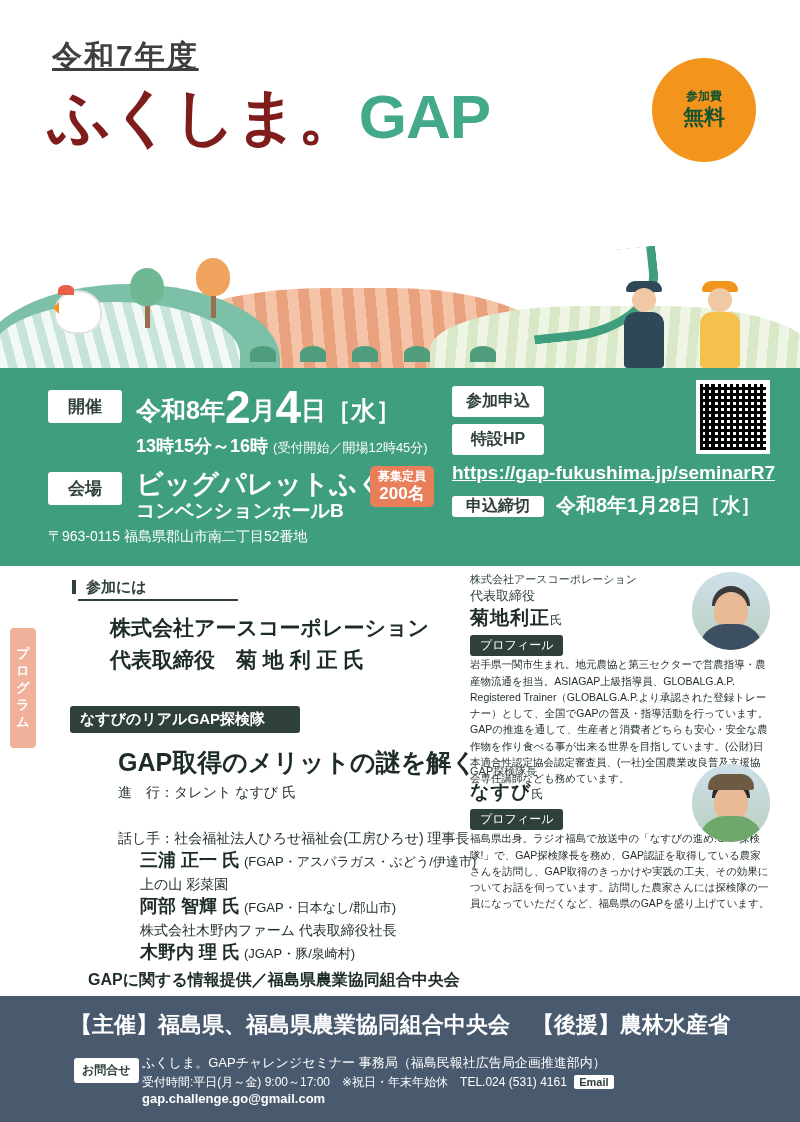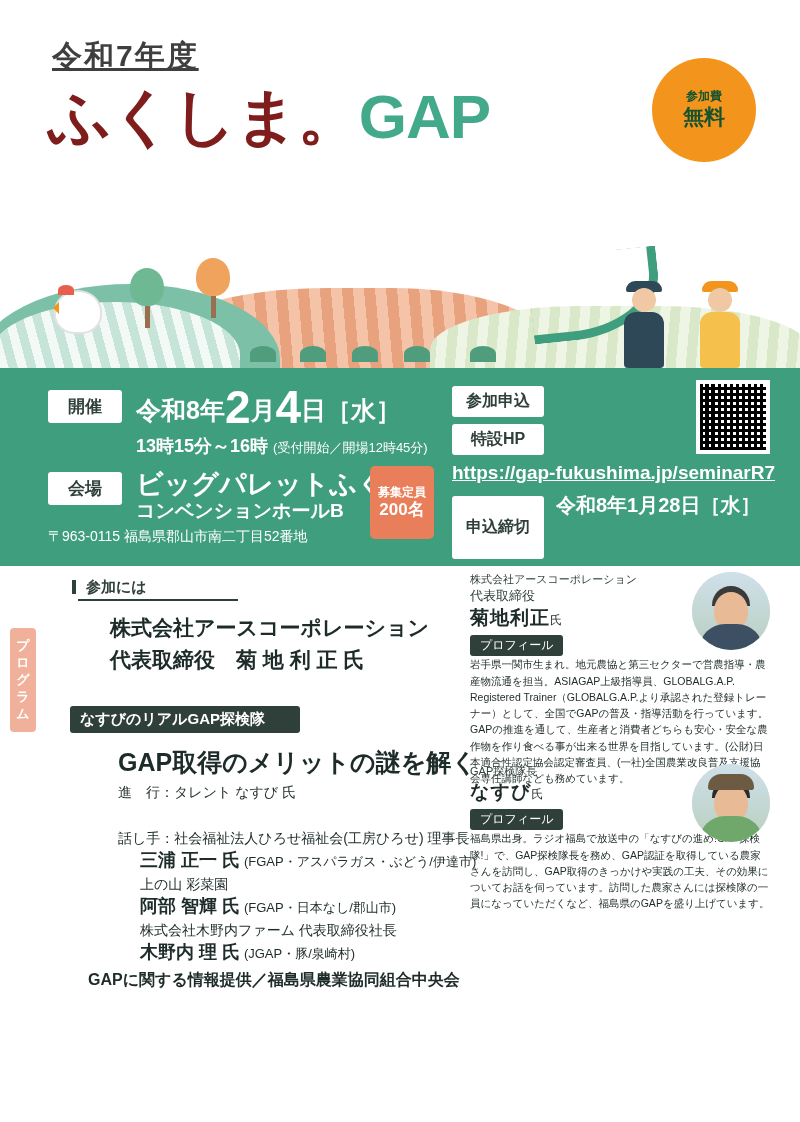--- a/index.html
+++ b/index.html
@@ -135,50 +135,50 @@
   .i-date .s2 { font-size: 25px; }
   .i-time { position: absolute; left: 136px; top: 66px; font-size: 18px; font-weight: bold; }
   .i-time .sm { font-size: 13px; font-weight: normal; }
   .i-kaijo { position: absolute; left: 48px; top: 104px; width: 74px; padding: 5px 0; font-size: 17px; }
   .i-venue { position: absolute; left: 136px; top: 98px; font-size: 27px; font-weight: bold; }
   .i-venue2 { position: absolute; left: 136px; top: 130px; font-size: 19px; font-weight: bold; }
   .i-addr { position: absolute; left: 48px; top: 160px; font-size: 14px; }
   .cap-badge {
     position: absolute; left: 370px; top: 98px;
     background: #e87e5a; color: #fff; border-radius: 5px;
-    text-align: center; padding: 20px 8px; line-height: 1.15;
+    text-align: center; padding: 4px 8px; line-height: 1.15;
   }
   .cap-badge .c1 { font-size: 12px; font-weight: bold; }
   .cap-badge .c2 { font-size: 17px; font-weight: bold; }
 
   .i-apply { position: absolute; left: 452px; top: 18px; width: 92px; padding: 5px 0; font-size: 16px; }
   .i-apply-note { position: absolute; left: 556px; top: 16px; font-size: 12px; line-height: 1.45; }
   .i-hp { position: absolute; left: 452px; top: 56px; width: 92px; padding: 5px 0; font-size: 16px; }
   .i-hp-note { position: absolute; left: 556px; top: 54px; font-size: 12px; line-height: 1.45; }
   .i-url { position: absolute; left: 452px; top: 94px; font-size: 19px; font-weight: bold; color: #fff; }
-  .i-deadline { position: absolute; left: 452px; top: 128px; width: 92px; padding: 21px 0; font-size: 16px; }
+  .i-deadline { position: absolute; left: 452px; top: 128px; width: 92px; padding: 0 0; font-size: 16px; }
   .i-deadline-date { position: absolute; left: 556px; top: 124px; font-size: 20px; font-weight: bold; white-space: nowrap; }
   .i-note2 { position: absolute; left: 452px; top: 160px; font-size: 11px; }
   .qr {
     position: absolute; right: 30px; top: 12px; width: 74px; height: 74px;
     background: #fff; padding: 4px;
   }
   .qr .mx { width: 100%; height: 100%;
     background:
       linear-gradient(90deg, #000 2px, transparent 2px 5px, #000 5px 7px, transparent 7px 11px, #000 11px 13px, transparent 13px 17px),
       repeating-linear-gradient(0deg, #000 0 3px, #fff 3px 6px),
       repeating-linear-gradient(90deg, #000 0 3px, #fff 3px 6px);
     background-blend-mode: multiply;
   }
 
   
   .program { position: relative; width: 800px; height: 430px; background: #ffffff; }
   .prog-tab {
     position: absolute; left: 10px; top: 62px;
-    width: 26px; padding: 10px 4px;
+    width: 26px; padding: 18px 4px;
     background: #f0b09a; color: #fff; font-size: 13px; font-weight: bold;
     border-radius: 4px; line-height: 1.3; text-align: center;
   }
   .sec-head {
     position: absolute; font-size: 15px; font-weight: bold; color: #2f3f3a;
     border-bottom: 2px solid #2f3f3a; padding: 0 8px 2px 8px;
   }
   .sec-head::before {
     content: ""; position: absolute; left: -6px; top: 2px;
     width: 4px; height: 14px; background: #2f3f3a;
@@ -400,13 +400,23 @@
       </div>
       <div class="corp-sm">GAP探検隊長</div>
       <div class="pname">
         <span>なすび</span><span class="suf">氏</span>
       </div>
       <div class="ptag">プロフィール</div>
       <div class="ptext">福島県出身。ラジオ福島で放送中の「なすびの進め!GAP探検隊!」で、GAP探検隊長を務め、GAP認証を取得している農家さんを訪問し、GAP取得のきっかけや実践の工夫、その効果についてお話を伺っています。訪問した農家さんには探検隊の一員になっていただくなど、福島県のGAPを盛り上げています。</div>
     </div>
   </div>
 
+  <div class="footer">
+    <div class="f-host">【主催】福島県、福島県農業協同組合中央会　【後援】農林水産省</div>
+    <div class="f-contact-tag">お問合せ</div>
+    <div class="f-l1">ふくしま。GAPチャレンジセミナー 事務局（福島民報社広告局企画推進部内）</div>
+    <div class="f-l2">
+      <span>受付時間:平日(月～金) 9:00～17:00　※祝日・年末年始休　TEL.024 (531) 4161</span>
+      <span class="mail-tag">Email</span>
+      <span class="mailaddr">gap.challenge.go@gmail.com</span>
+    </div>
+  </div>
 </div>
 
 </body></html>

